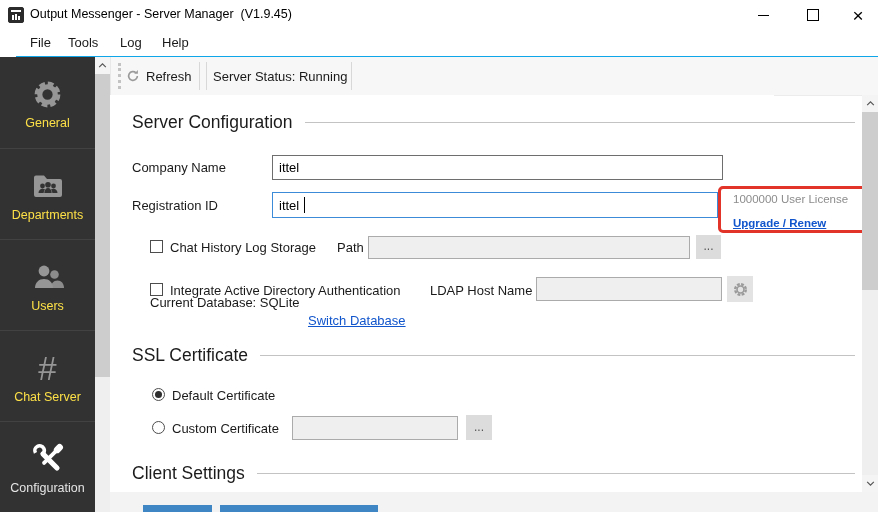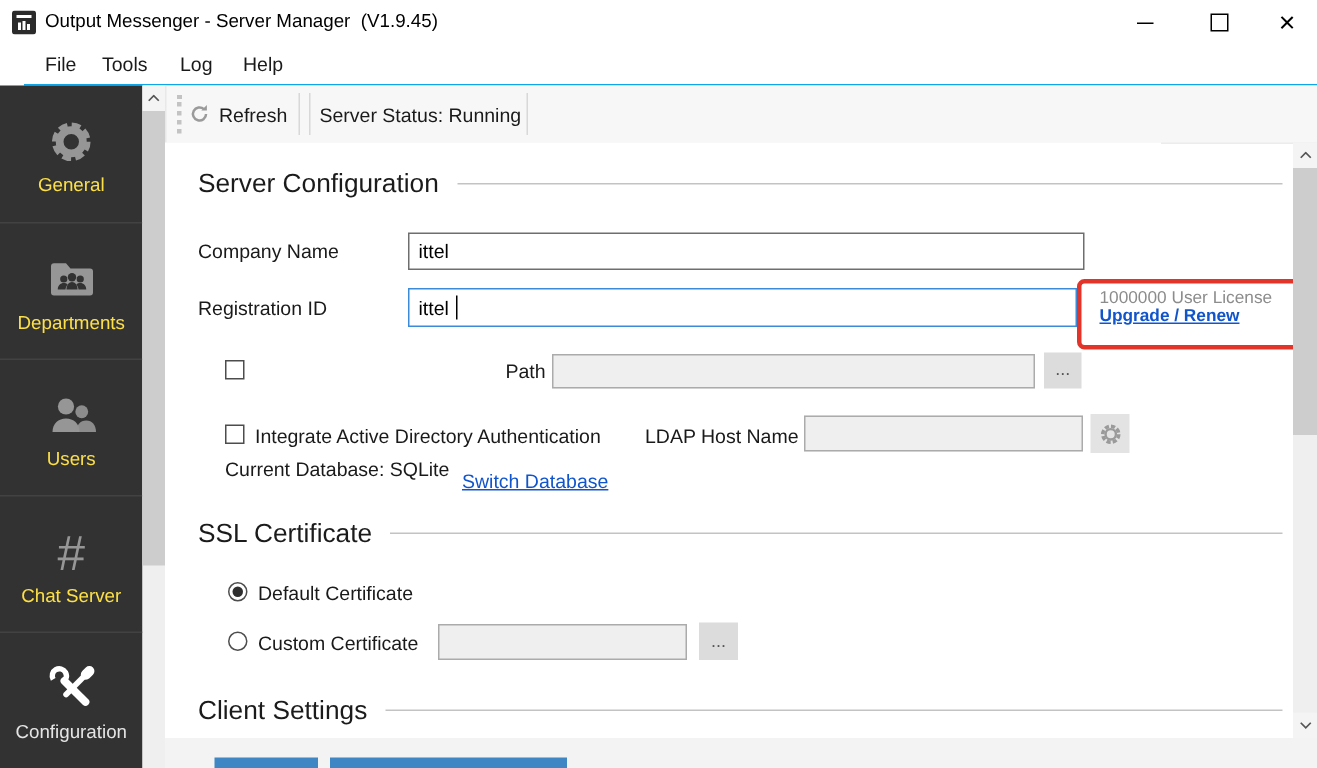--- a/index.html
+++ b/index.html
@@ -61,21 +61,21 @@
   .gear-btn{position:absolute;background:#e3e3e3;display:flex;align-items:center;justify-content:center;color:#9a9a9a;}
 
   .checkbox{position:absolute;width:13px;height:13px;background:#fff;border:1px solid #4d4d4d;box-sizing:border-box;}
   .radio{position:absolute;width:13px;height:13px;background:#fff;border:1px solid #4d4d4d;border-radius:50%;box-sizing:border-box;}
   .radio.sel::after{content:"";position:absolute;left:2px;top:2px;width:7px;height:7px;border-radius:50%;background:#2f2f2f;}
 
   .link{color:#1155cc;text-decoration:underline;cursor:pointer;}
 
   .license-box{position:absolute;left:608px;top:91px;width:132px;height:37px;border:3px solid #e3342a;border-radius:5px;padding:4px 0 0 12px;box-sizing:content-box;}
   .license-text{font-size:11.5px;color:#8c8c8c;white-space:nowrap;}
-  .license-link{font-size:11.5px;font-weight:bold;white-space:nowrap;}
+  .license-link{font-size:11.5px;font-weight:bold;white-space:nowrap;margin-top:12px;}
 
   .bottom-strip{position:absolute;left:110px;top:492px;width:768px;height:20px;background:#f3f3f3;}
   .blue-btn{position:absolute;top:13px;height:20px;background:#3e86c4;border:none;}
 </style>
 </head>
 <body>
 
 <div class="window">
 
   <div class="titlebar">
@@ -207,38 +207,39 @@
     <span class="lbl" style="left:22px;top:103px">Registration ID</span>
     <input class="txt focused" style="left: 162px; top: 97px; width: 446px; height: 26px;" readonly="" value="ittel">
     <span class="caret" style="left:194px;top:102px;height:16px"></span>
 
     <div class="license-box">
       <div class="license-text">1000000 User License</div>
       <div class="license-link link">Upgrade / Renew</div>
     </div>
 
     <span class="checkbox" style="left:40px;top:145px"></span>
+    <span class="lbl" style="left:60px;top:145px">Chat History Log Storage</span>
     <span class="lbl" style="left:227px;top:145px">Path</span>
     <input class="txt disabled" style="left: 258px; top: 141px; width: 322px; height: 23px;" readonly="" value="">
     <button class="browse-btn" style="left:586px;top:140px;width:25px;height:24px">...</button>
 
     <span class="checkbox" style="left:40px;top:188px"></span>
     <span class="lbl" style="left:60px;top:188px">Integrate Active Directory Authentication</span>
     <span class="lbl" style="left:320px;top:188px">LDAP Host Name</span>
     <input class="txt disabled" style="left: 426px; top: 182px; width: 186px; height: 24px;" readonly="" value="">
     <span class="gear-btn" style="left:617px;top:181px;width:26px;height:26px">
       <svg width="17" height="17" viewBox="0 0 32 32">
         <g fill="none" stroke="currentColor">
           <circle cx="16" cy="16" r="10" stroke-width="4.5" stroke-dasharray="5.25 2.6"></circle>
           <circle cx="16" cy="16" r="6.5" stroke-width="3"></circle>
         </g>
       </svg>
     </span>
 
-    <span class="lbl" style="left:40px;top:210px">Current Database: SQLite</span>
+    <span class="lbl" style="left:40px;top:200px">Current Database: SQLite</span>
     <span class="lbl link" style="left:198px;top:218px">Switch Database</span>
 
     <div class="sec-head" style="top:250px">
       <span class="t">SSL Certificate</span>
       <span class="rule"></span>
     </div>
 
     <span class="radio sel" style="left:42px;top:293px"></span>
     <span class="lbl" style="left:62px;top:293px">Default Certificate</span>
 

